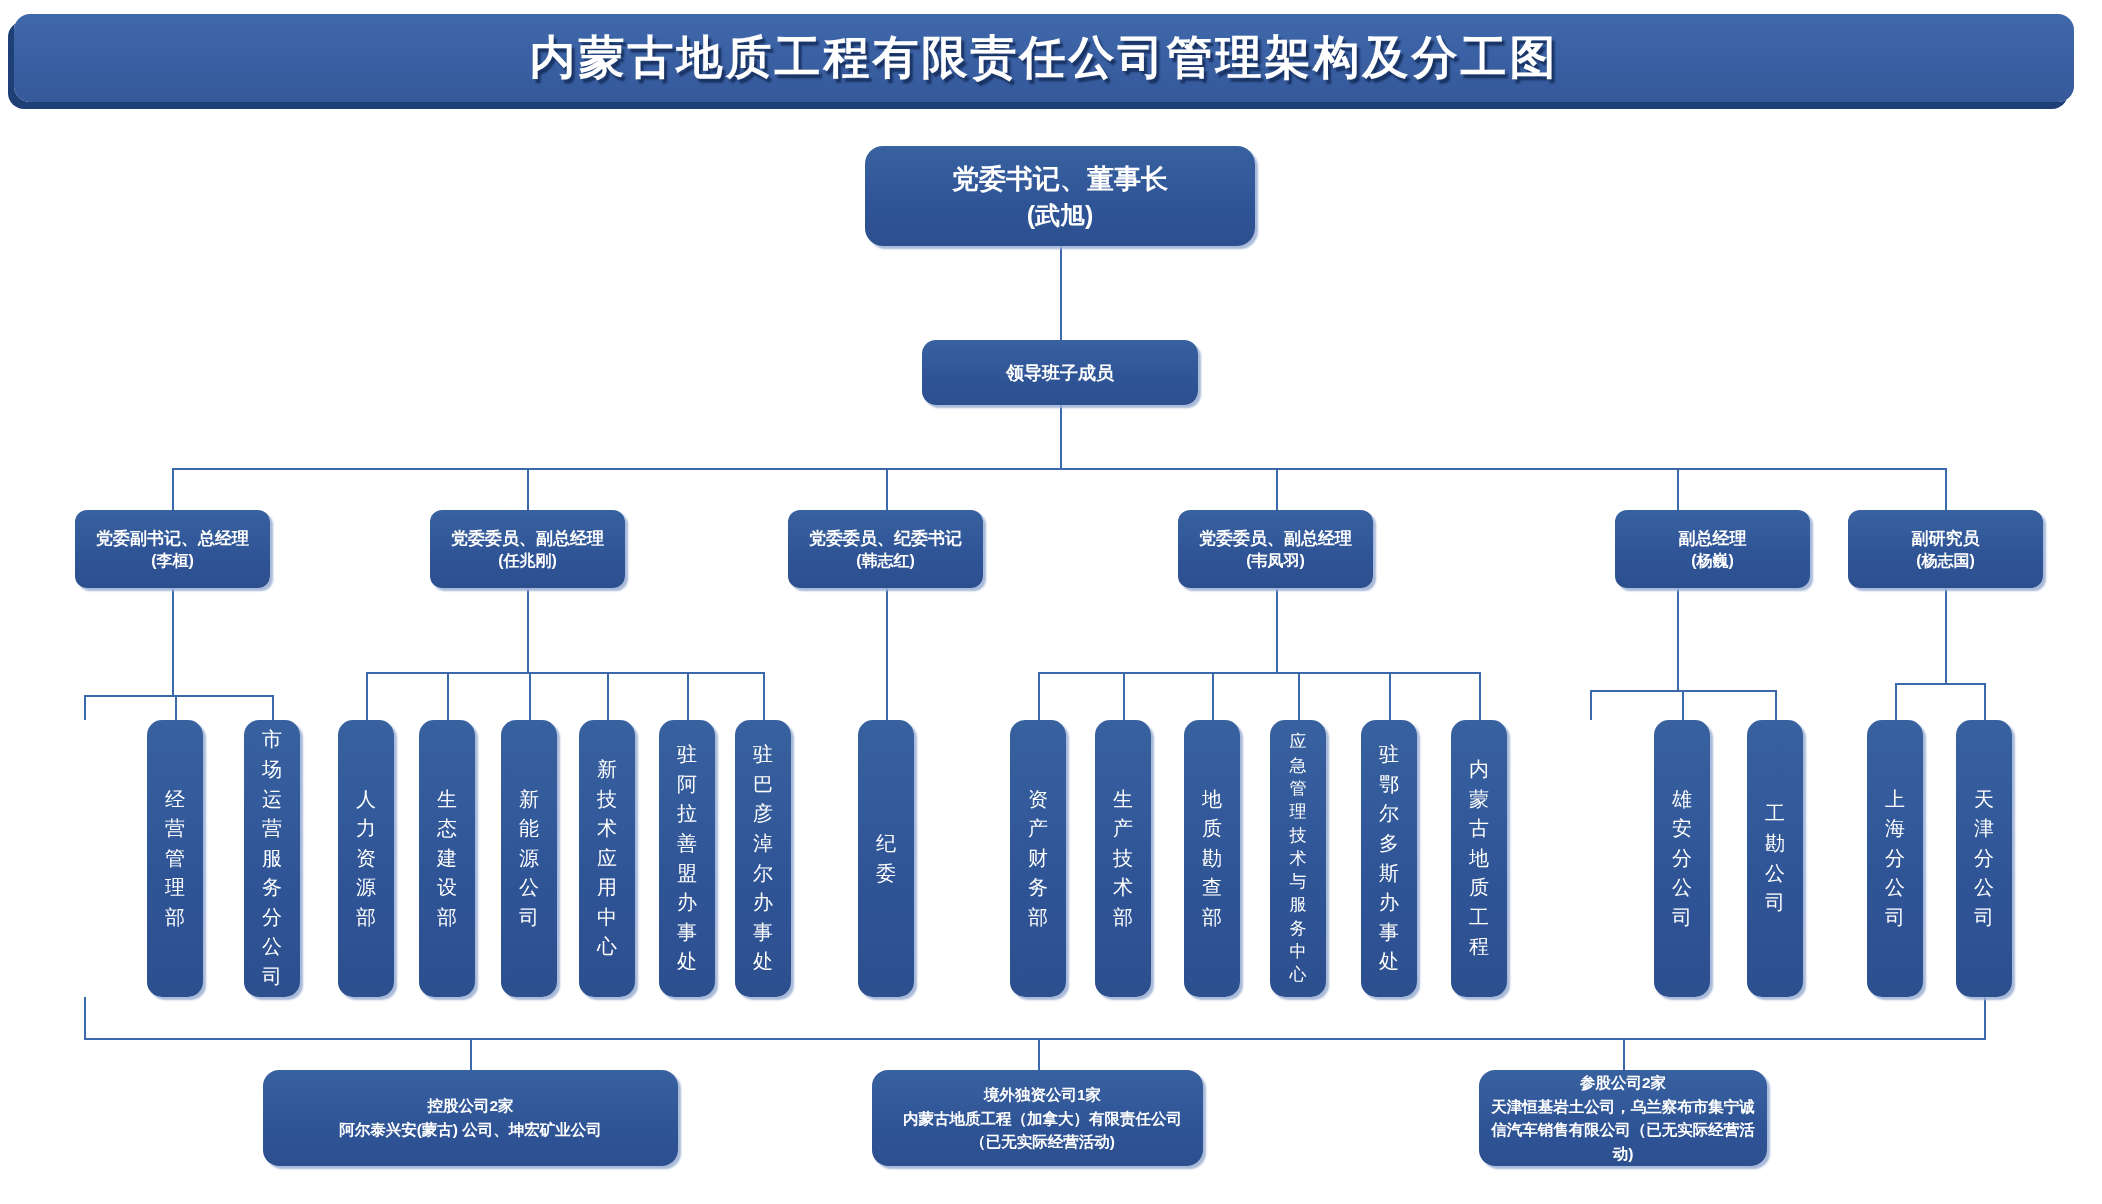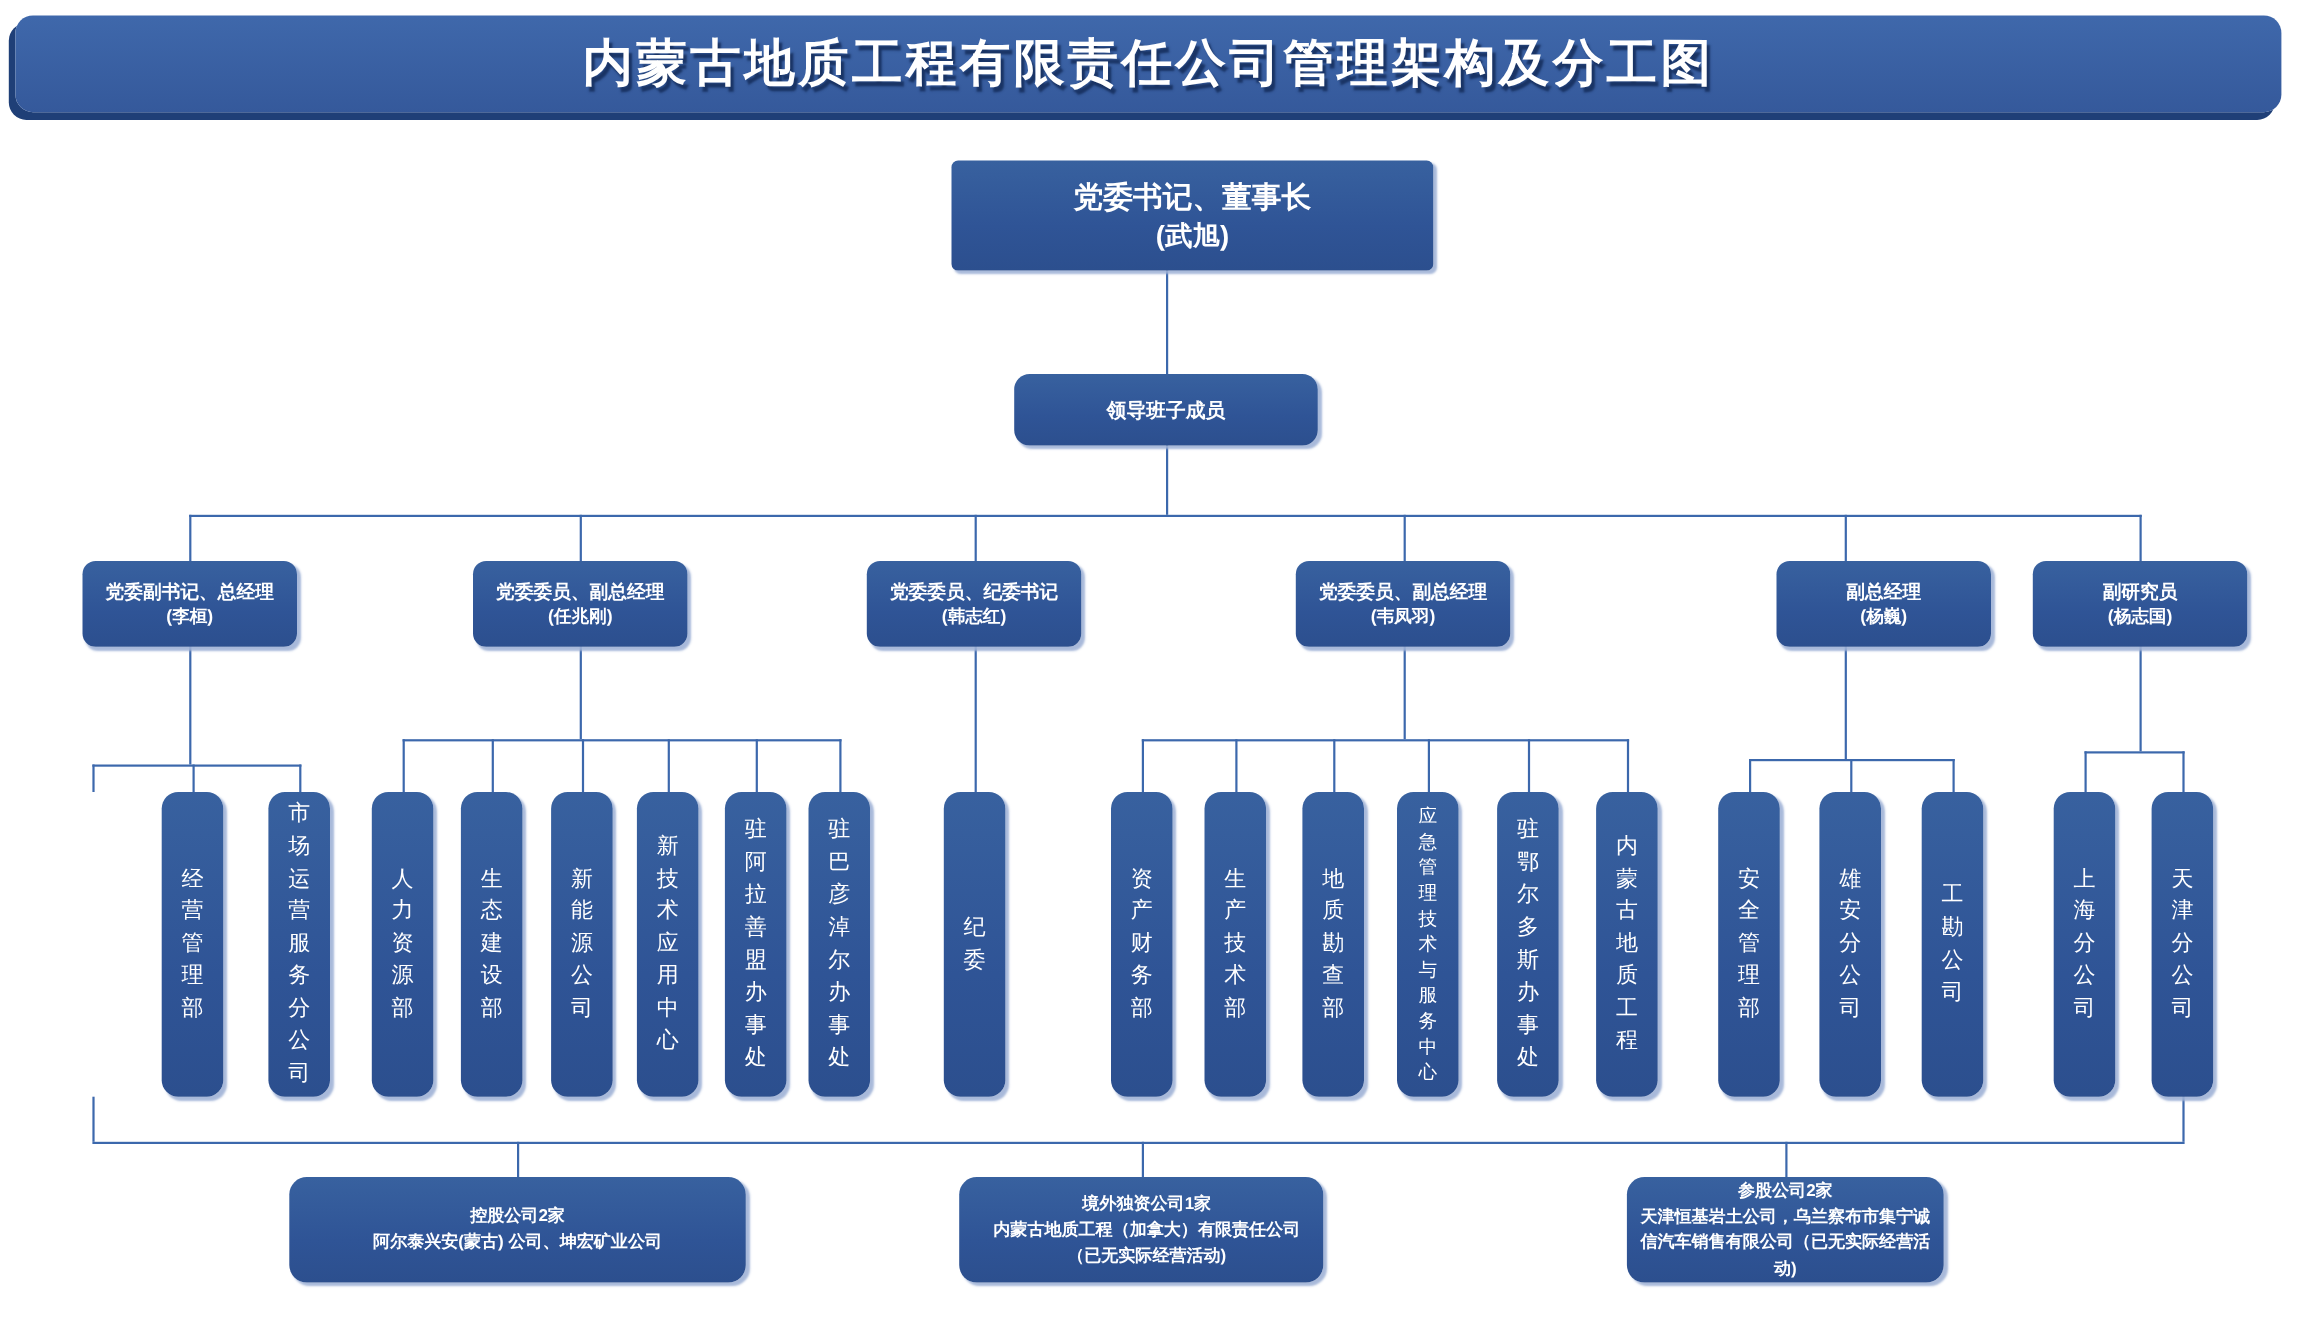--- a/index.html
+++ b/index.html
@@ -6,21 +6,21 @@
   .canvas{position:relative;width:2102px;height:1204px;background:#ffffff;overflow:hidden;
           font-family:"Liberation Sans","DejaVu Sans",sans-serif;}
   .titlebar{position:absolute;left:14px;top:14px;width:2060px;height:88px;
             background:linear-gradient(180deg,#3f68ab,#35599b);border-radius:16px;
             box-shadow:-6px 7px 0 #1f3f77;display:flex;align-items:center;justify-content:center;}
   .titlebar .ttl{color:#ffffff;font-size:46px;font-weight:bold;letter-spacing:3px;
             text-shadow:3px 4px 2px rgba(23,48,96,.95);white-space:nowrap;}
   .node{position:absolute;background:linear-gradient(180deg,#38619f 0%,#2f5496 60%,#2c4f8e 100%);
         border-radius:14px;color:#ffffff;display:flex;flex-direction:column;align-items:center;
         justify-content:center;text-align:center;box-shadow:3px 3px 2px rgba(158,177,214,.9);}
-  .big1{left:865px;top:146px;width:438px;height:100px;border-radius:6px;}
+  .big1{left:865px;top:146px;width:390px;height:100px;border-radius:18px;}
   .big1 .l1{font-size:27px;font-weight:bold;line-height:1.45;}
   .big1 .l2{font-size:25px;font-weight:bold;line-height:1.3;text-align:center;}
   .big2{left:922px;top:340px;width:276px;height:65px;border-radius:14px;}
   .big2 .l1{font-size:18px;font-weight:bold;}
   .exec{top:510px;width:195px;height:78px;border-radius:12px;}
   .exec .l1{font-size:17px;font-weight:bold;line-height:1.5;}
   .exec .l2{font-size:16px;font-weight:bold;line-height:1.3;}
   .vbox{top:720px;width:56px;height:277px;border-radius:15px;}
   .vtext{width:1.25em;line-height:1.48;font-size:20px;font-weight:400;word-break:break-all;
          text-align:center;margin:0 auto;}
@@ -164,23 +164,20 @@
   <div class="node vbox vtight" style="left:1270px;">
       <div class="vtext">应急管理技术与服务中心</div>
     </div>
   <div class="node vbox" style="left:1361px;">
       <div class="vtext">驻鄂尔多斯办事处</div>
     </div>
   <div class="node vbox" style="left:1451px;">
       <div class="vtext">内蒙古地质工程</div>
     </div>
 
-  <div class="node vbox" style="left:1562px;">
-      <div class="vtext">安全管理部</div>
-    </div>
   <div class="node vbox" style="left:1654px;">
       <div class="vtext">雄安分公司</div>
     </div>
   <div class="node vbox" style="left:1747px;">
       <div class="vtext">工勘公司</div>
     </div>
 
   <div class="node vbox" style="left:1867px;">
       <div class="vtext">上海分公司</div>
     </div>

